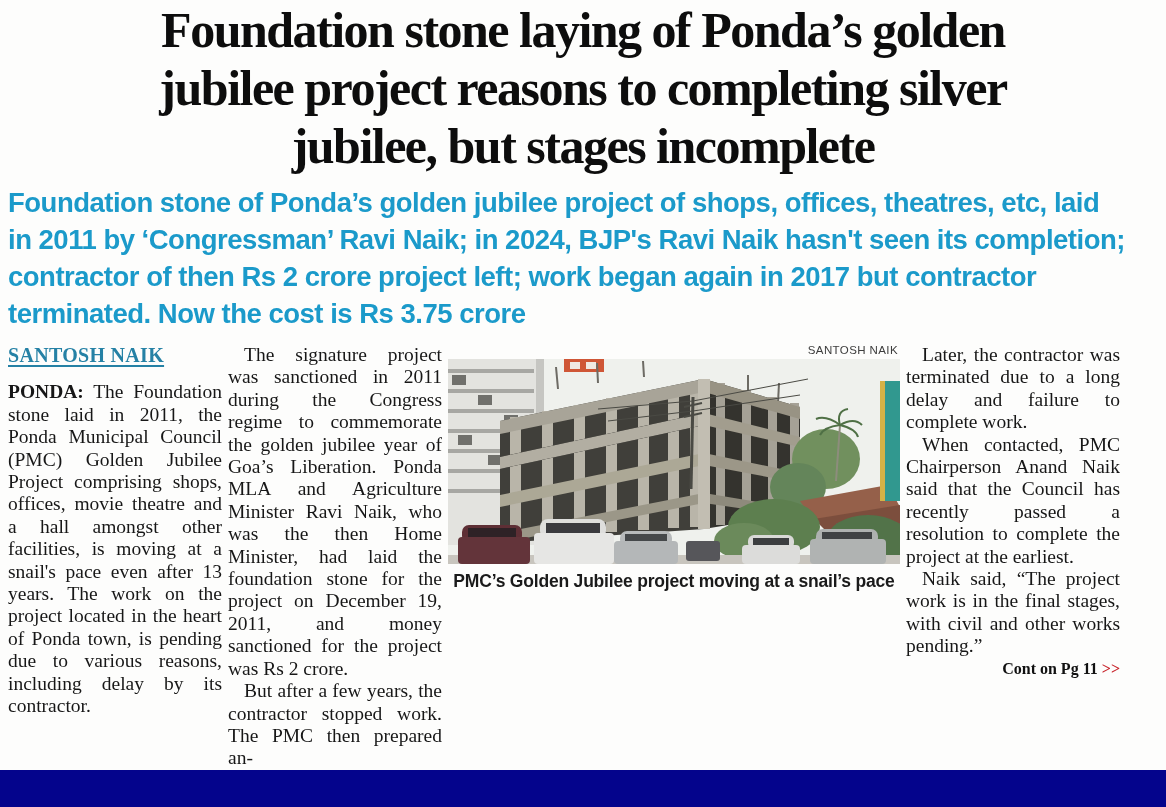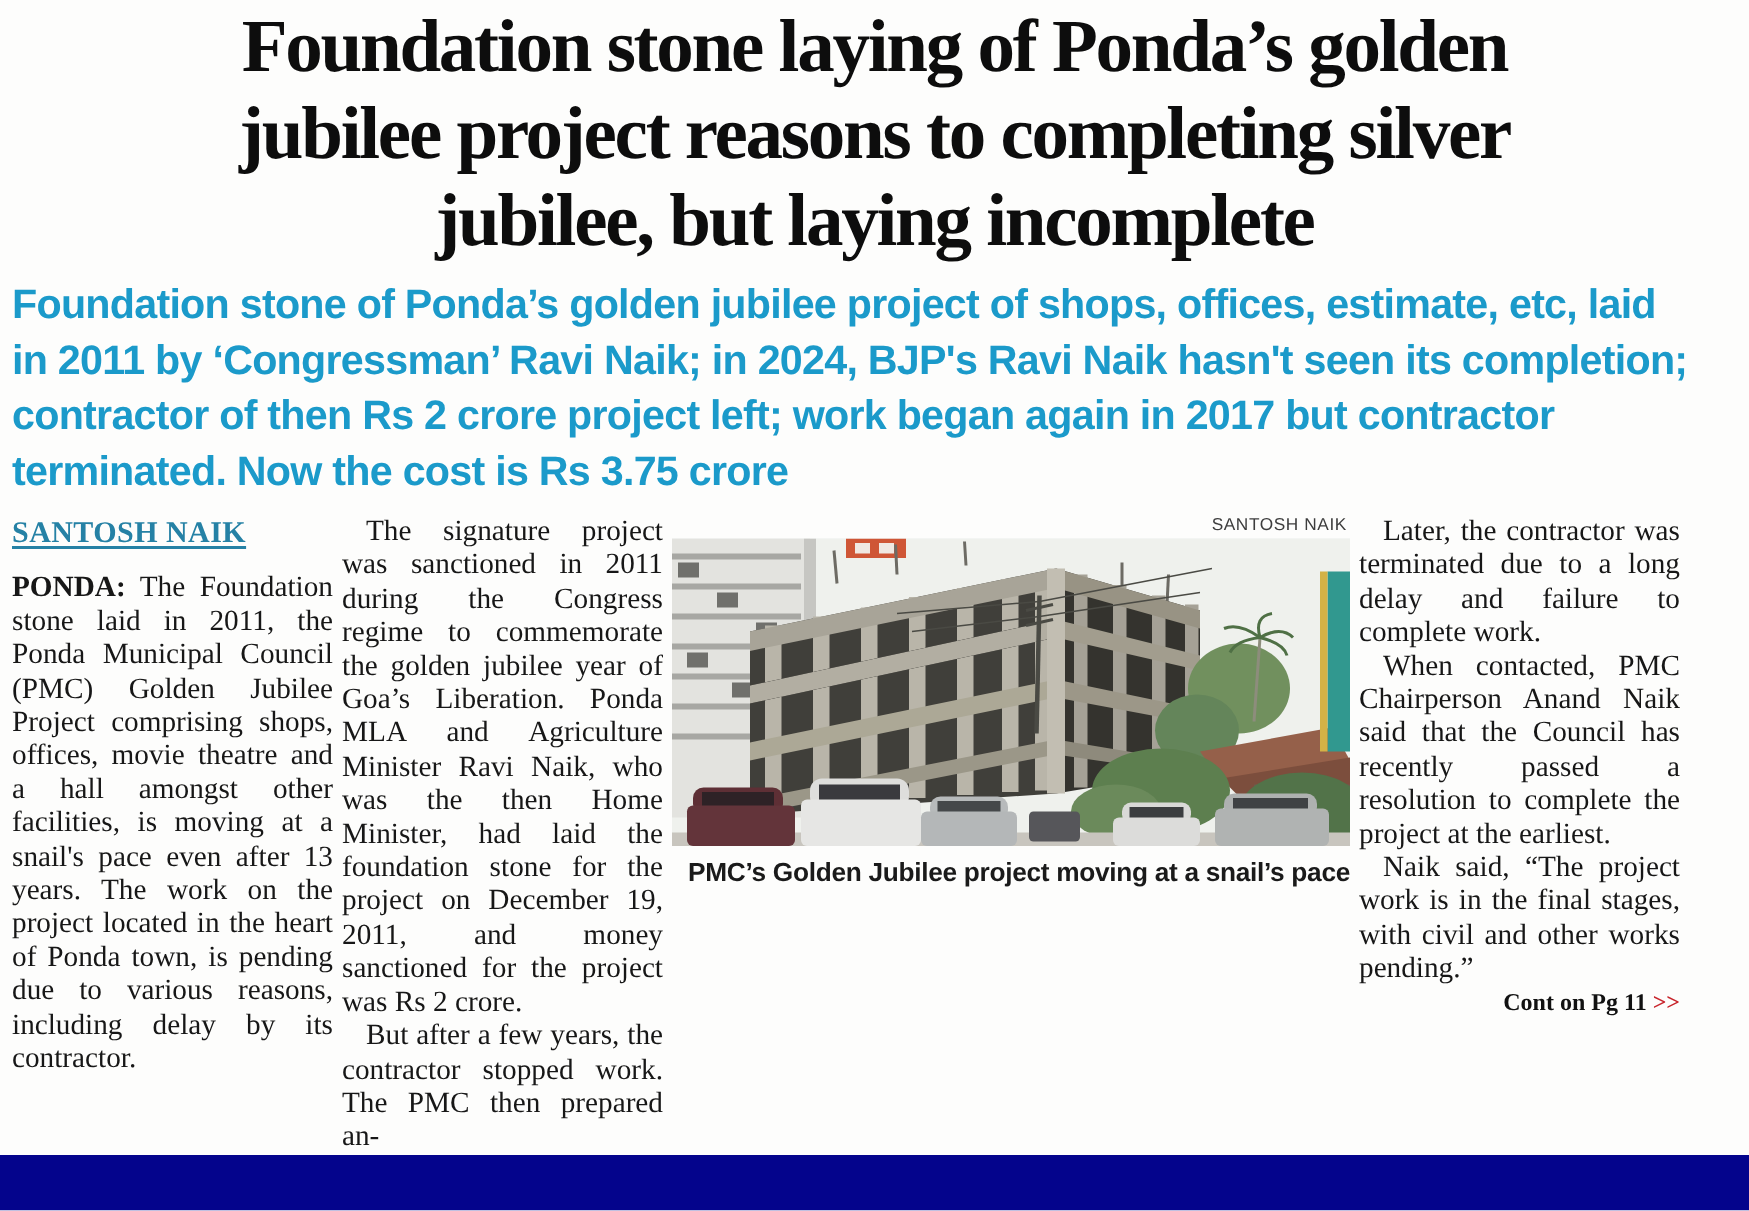--- a/index.html
+++ b/index.html
@@ -37,21 +37,21 @@
   }
   .dateline{font-weight:700;}
   
   .credit{
     font-family:"Liberation Sans", sans-serif;font-size:11.5px;color:#3d3d3d;
     text-align:right;margin:0 2px 3px 0;letter-spacing:0.4px;
   }
   .photo-svg{width:452px;height:205px;display:block;background:#eef0ec;}
   .caption{
     font-family:"Liberation Sans", sans-serif;font-weight:700;font-size:17.5px;
-    color:#1a1a1a;margin-top:7px;letter-spacing:-0.2px;text-align:right;
+    color:#1a1a1a;margin-top:7px;letter-spacing:-0.2px;text-align:center;
   }
   .below{display:flex;gap:22px;margin-top:17px;}
   .bcol{width:215px;flex:0 0 auto;}
   
   .continuation{
     text-align:right;font-weight:700;font-size:16px;margin-top:12px;
     color:#111;text-indent:0 !important;
   }
   .continuation .arrow{color:#c8242b;}
   
@@ -63,25 +63,25 @@
   }
 </style>
 </head>
 <body>
 
 <div class="page">
 
   <h1 class="headline">
     <div>Foundation stone laying of Ponda’s golden</div>
     <div>jubilee project reasons to completing silver</div>
-    <div>jubilee, but laying incomplete</div>
+    <div>jubilee, but stages incomplete</div>
   </h1>
 
   <div class="subheadline">
-    <div>Foundation stone of Ponda’s golden jubilee project of shops, offices, estimate, etc, laid</div>
+    <div>Foundation stone of Ponda’s golden jubilee project of shops, offices, theatres, etc, laid</div>
     <div>in 2011 by ‘Congressman’ Ravi Naik; in 2024, BJP's Ravi Naik hasn't seen its completion;</div>
     <div>contractor of then Rs 2 crore project left; work began again in 2017 but contractor</div>
     <div>terminated. Now the cost is Rs 3.75 crore</div>
   </div>
 
   <div class="content">
 
     <div class="col col-narrow">
       <div class="byline">SANTOSH NAIK</div>
       <p class="flush"><span class="dateline">PONDA:</span> <span>The Foundation stone laid in 2011, the Ponda Municipal Council (PMC) Golden Jubilee Project comprising shops, offices, movie theatre and a hall amongst other facilities, is moving at a snail's pace even after 13 years. The work on the project located in the heart of Ponda town, is pending due to various reasons, including delay by its contractor.</span></p>

